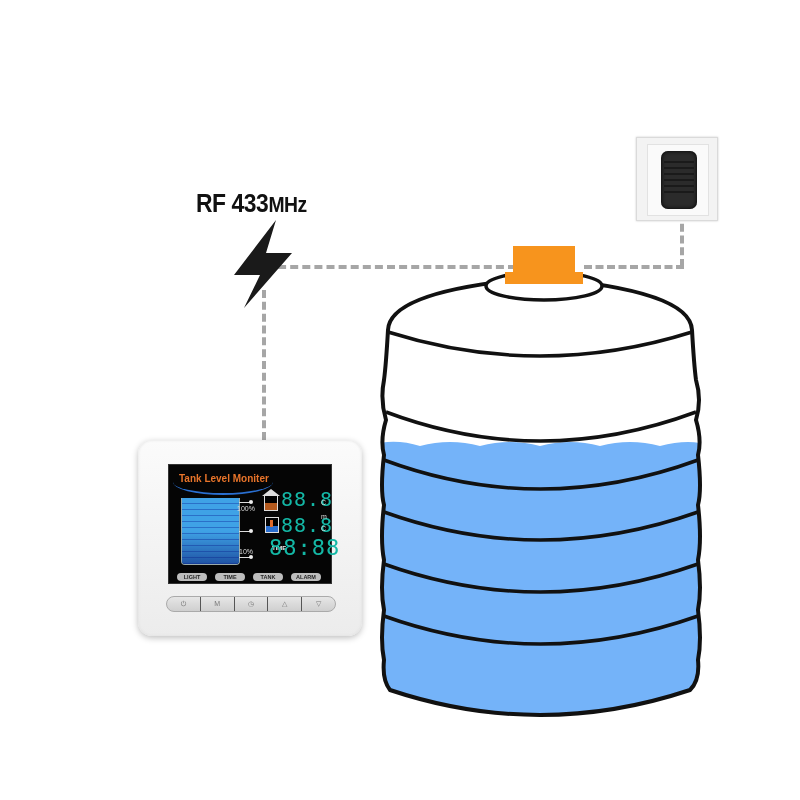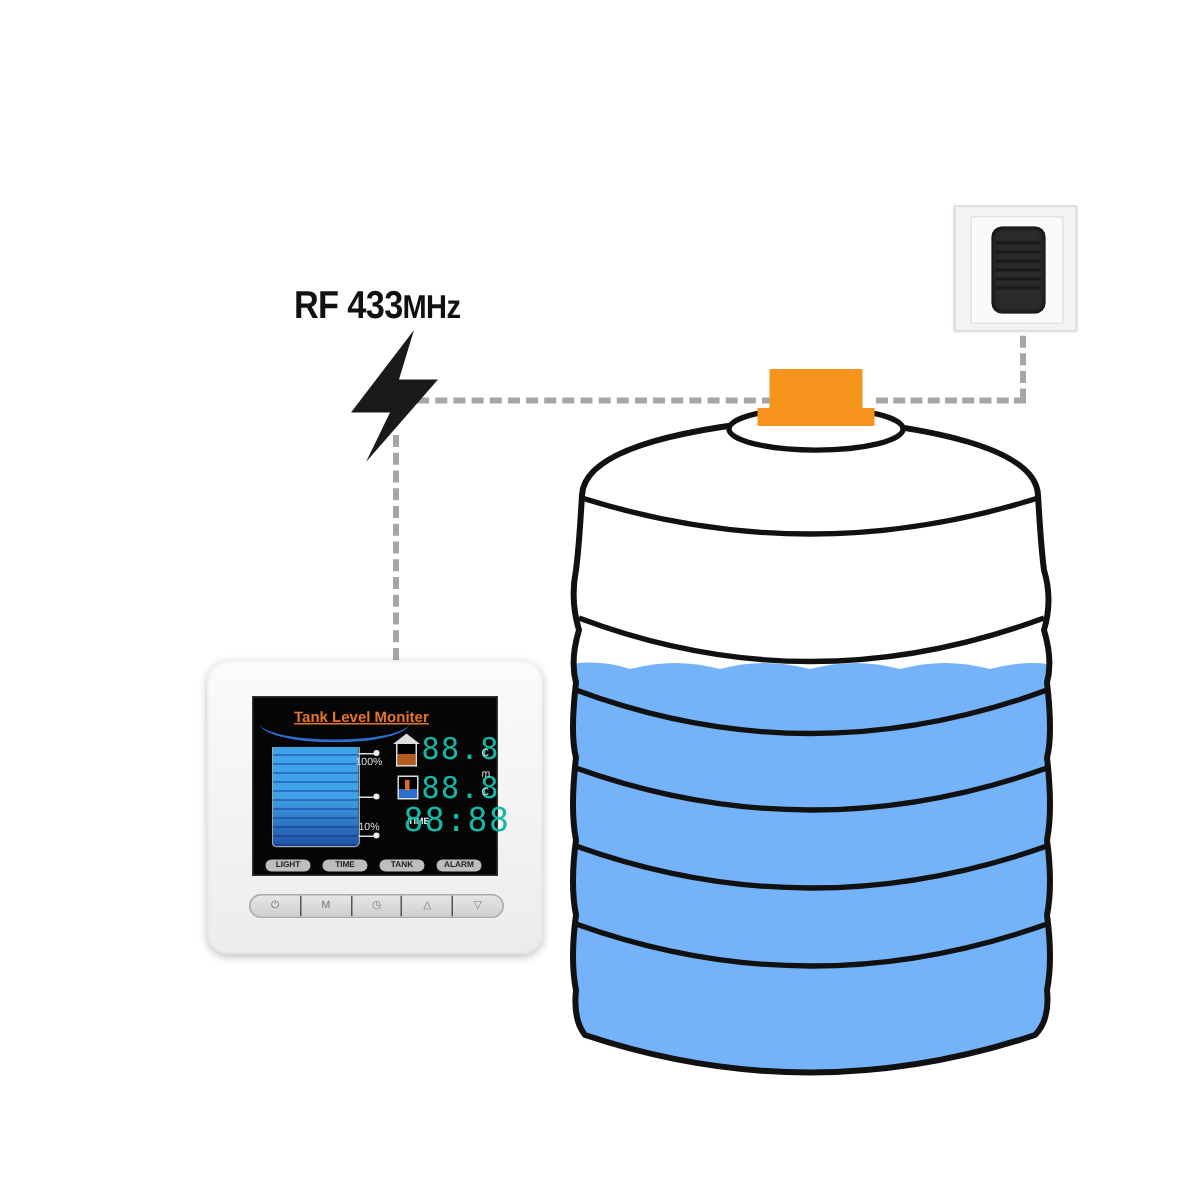--- a/index.html
+++ b/index.html
@@ -12,21 +12,21 @@
 
     
     .socket { position: absolute; left: 636px; top: 137px; width: 80px; height: 82px; background: #f3f3f3; border: 1px solid #dadada; box-shadow: 0 0 2px #ccc; }
     .socket-inner { position: absolute; left: 10px; top: 6px; width: 60px; height: 70px; background: #fafafa; border: 1px solid #e2e2e2; }
     .adapter { position: absolute; left: 13px; top: 6px; width: 36px; height: 58px; background: #2b2b2b; border-radius: 7px; box-shadow: inset 0 0 4px #000; }
     .adapter .rib { position: absolute; left: 3px; right: 3px; height: 2px; background: #1a1a1a; }
 
     
     .ctrl { position: absolute; left: 138px; top: 440px; width: 224px; height: 196px; background: linear-gradient(#fbfbfb, #ececec); border-radius: 14px; box-shadow: 0 2px 6px rgba(0,0,0,0.25), inset 0 0 3px #ddd; }
     .screen { position: absolute; left: 30px; top: 24px; width: 162px; height: 118px; background: #050505; border: 1px solid #333; }
-    .screen-title { position: absolute; left: 27px; top: 8px; font-size: 10px; color: #e8742a; font-weight: bold; white-space: nowrap; text-decoration: underline; }
+    .screen-title { position: absolute; left: 10px; top: 8px; font-size: 10px; color: #e8742a; font-weight: bold; white-space: nowrap; }
     .screen-swoosh { position: absolute; left: 4px; top: 4px; width: 100px; height: 24px; border-bottom: 2px solid #2a6fd0; border-radius: 0 0 60% 60%; }
     .lcd-tank { position: absolute; left: 12px; top: 33px; width: 57px; height: 66px; border: 1px solid #9aa; border-top: none; border-radius: 0 0 4px 4px; overflow: hidden; }
     .lcd-water { position: absolute; left: 0; right: 0; bottom: 0; height: 100%; background: repeating-linear-gradient(to bottom, #3fa2e6 0px, #3fa2e6 5px, #2a70c8 5px, #2a70c8 6px); }
     .lcd-water::after { content: ""; position: absolute; left: 0; right: 0; bottom: 0; height: 50%; background: linear-gradient(transparent, rgba(10,30,120,0.6)); }
     .lcd-mark { position: absolute; height: 1px; background: #ddd; width: 12px; }
     .lcd-mark::after { content: ""; position: absolute; right: -2px; top: -2px; width: 4px; height: 4px; background: #eee; border-radius: 50%; }
     .lcd-pct { position: absolute; font-size: 7px; color: #ddd; }
     .seg { position: absolute; font-family: "DejaVu Sans Mono", monospace; color: #14b8a6; letter-spacing: 1px; }
     .seg-unit { position: absolute; font-size: 7px; color: #ddd; }
     .lcd-icon { position: absolute; width: 12px; height: 14px; }

